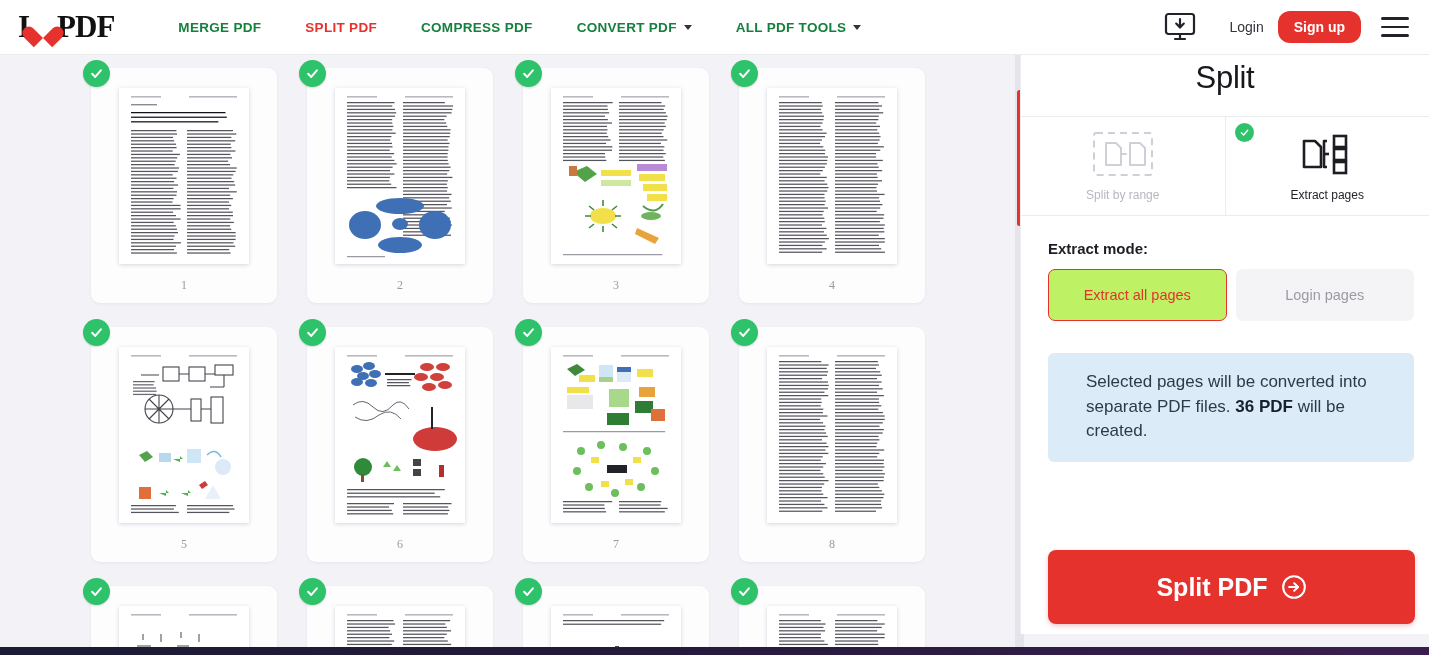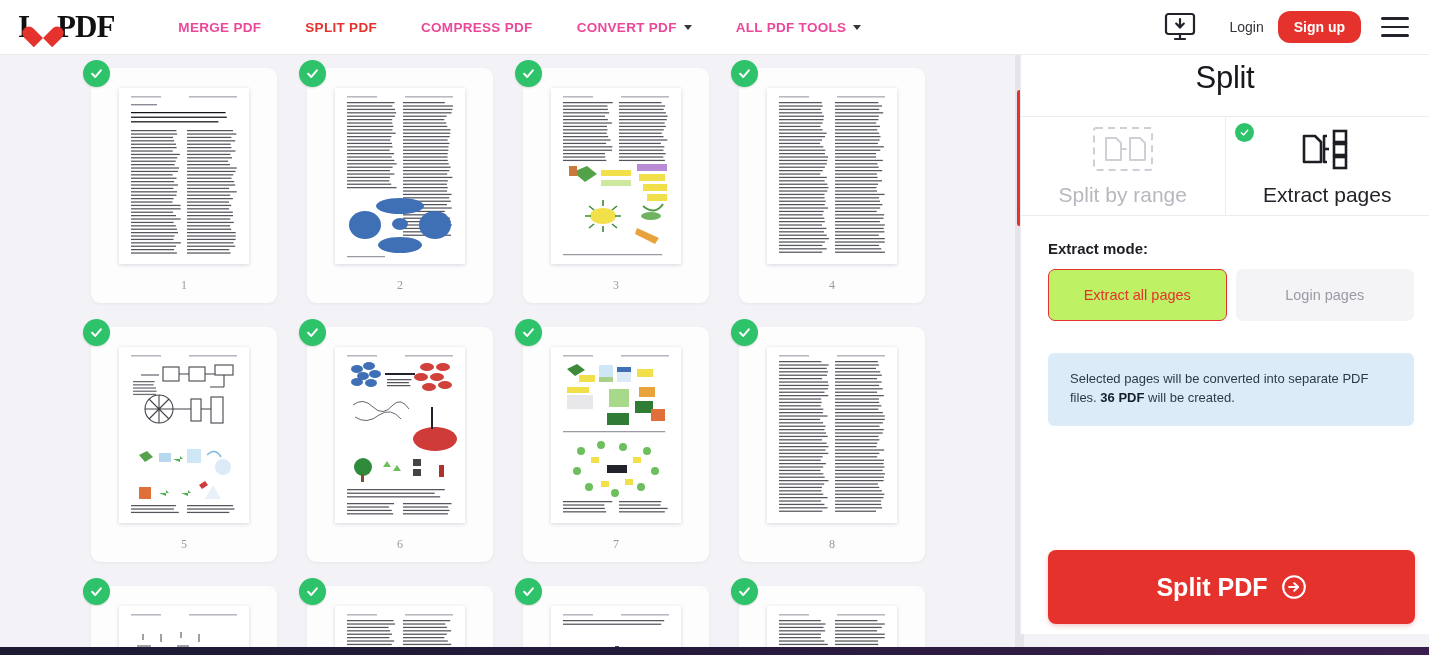--- a/index.html
+++ b/index.html
@@ -41,21 +41,21 @@
     border-radius: 13px 13px 0 0;
     top: 3px;
   }
   .logo .heart:before { left: 13px; transform: rotate(45deg); transform-origin: 0 100%; }
   .logo .heart:after  { left: 0px;  transform: rotate(-45deg); transform-origin: 100% 100%; }
 
   .nav { display: flex; align-items: center; margin-left: 42px; gap: 0; }
   .nav-item {
     font-size: 13.5px; font-weight: 700;
     letter-spacing: .3px;
-    color: #ec4899;
+    color: #15803d;
     padding: 0 22px; height: 55px;
     display: flex; align-items: center;
     cursor: pointer; white-space: nowrap;
   }
   .nav-item.active { color: #e5322d; }
   .caret {
     display: inline-block; margin-left: 7px;
     border-left: 4.5px solid transparent;
     border-right: 4.5px solid transparent;
     border-top: 5.5px solid #33333a;
@@ -155,21 +155,21 @@
   }
   .mode-tabs { display: flex; border-top: 1px solid #ececf0; border-bottom: 1px solid #ececf0; }
   .mode-tab {
     position: relative; flex: 1;
     height: 98px;
     display: flex; flex-direction: column;
     align-items: center; justify-content: center;
     gap: 11px; cursor: pointer;
   }
   .mode-tab + .mode-tab { border-left: 1px solid #ececf0; }
-  .mode-tab .label { font-size: 21px; color: #23232a; }
+  .mode-tab .label { font-size: 12px; color: #23232a; }
   .mode-tab.inactive .label { color: #b7b7c0; }
   .mode-tab .tab-badge {
     position: absolute; top: 6px; left: 9px;
     width: 19px; height: 19px; border-radius: 50%;
     background: #2ec36a;
     display: flex; align-items: center; justify-content: center;
   }
   .mode-tab .tab-badge svg { width: 11px; height: 11px; }
 
   .section-label {
@@ -184,22 +184,22 @@
     background: #f4f4f7; border: 1.6px solid transparent;
     color: #9a9aa5;
   }
   .mode-btn.selected {
     border-color: #e5322d; color: #e5322d; background: #bef264;
   }
 
   .info-box {
     margin: 32px 15px 0 27px;
     background: #dbecf8; border-radius: 6px;
-    padding: 17px 20px 18px 22px;
-    font-size: 13px; line-height: 1.45; color: #2d3b46;
+    padding: 17px 20px 18px 38px;
+    font-size: 17px; line-height: 1.45; color: #2d3b46;
   }
   .info-box b { font-weight: 700; color: #16202a; }
 
   .split-btn {
     position: absolute; left: 27px; bottom: 10px;
     width: 367px; height: 74px;
     background: #e5322d; color: #ffffff;
     border: none; border-radius: 8px;
     font-size: 25px; font-weight: 700;
     display: flex; align-items: center; justify-content: center;

